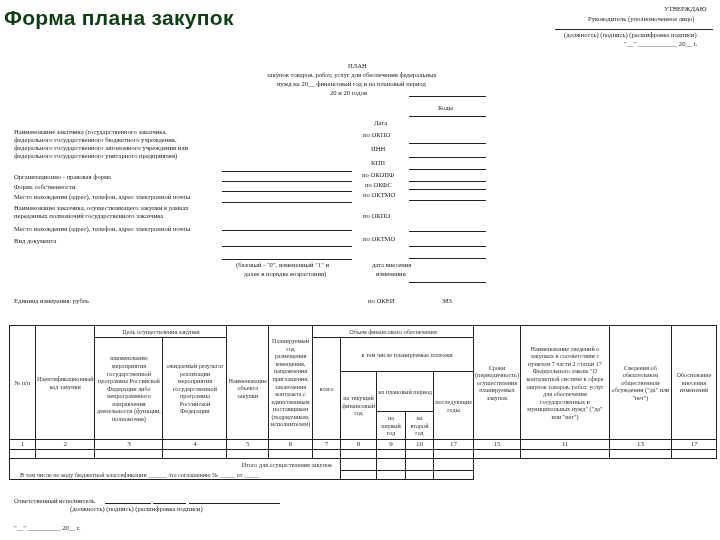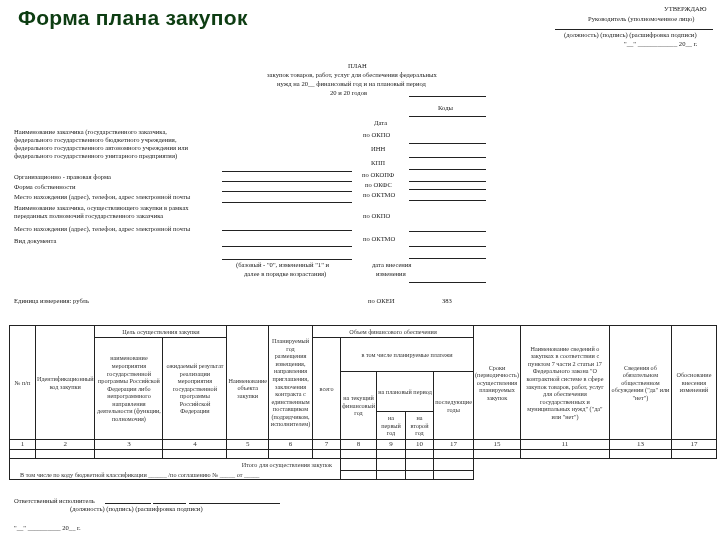--- a/index.html
+++ b/index.html
@@ -1,19 +1,19 @@
 <!DOCTYPE html>
 <html><head>
 <meta charset="utf-8">
 <style>
   html, body { margin:0; padding:0; }
   body { width:720px; height:540px; background:#ffffff; position:relative; overflow:hidden;
          font-family:"Liberation Serif", serif; color:#222; }
   .abs { position:absolute; }
-  .title { left:18px; top:6px; font-family:"Liberation Sans", sans-serif; font-weight:bold;
+  .title { left:4px; top:6px; font-family:"Liberation Sans", sans-serif; font-weight:bold;
            font-size:21px; color:#0d3d12; letter-spacing:0.3px; }
   .t { font-size:6.6px; line-height:8px; white-space:nowrap; }
   .line { position:absolute; height:0; border-top:1px solid #222; }
   table.plan { position:absolute; left:9px; top:325px; border-collapse:collapse; table-layout:fixed; }
   table.plan td { border:1px solid #222; font-size:6.2px; line-height:7.6px; text-align:center;
                   vertical-align:middle; padding:0 1px; color:#333; overflow:hidden; }
   table.plan td.nb { border:none; }
   table.plan tr.nums td { height:9px; font-size:7px; }
   .wrap { white-space:normal; }
 </style>

